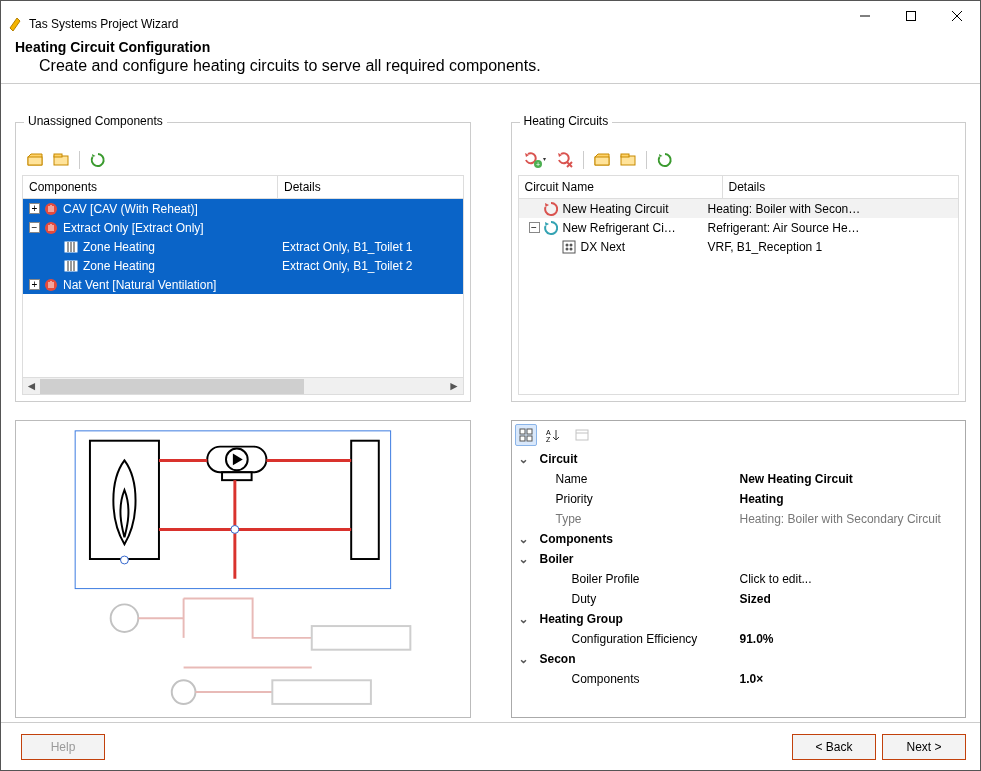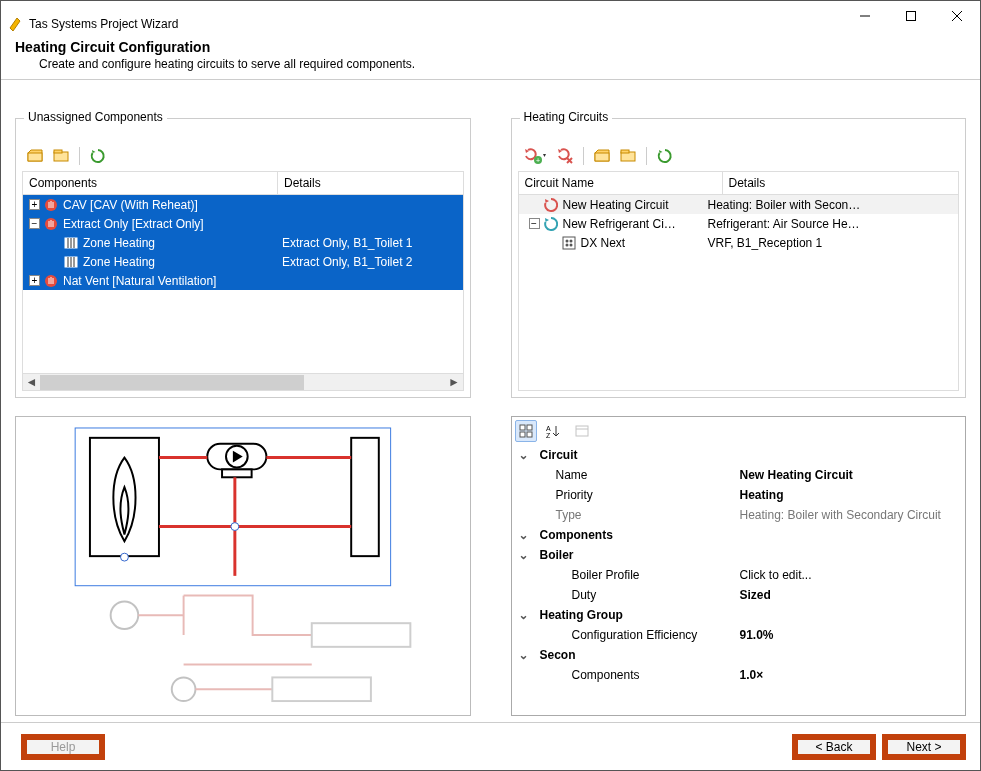--- a/index.html
+++ b/index.html
@@ -4,21 +4,21 @@
 <style>
   * { box-sizing: border-box; }
   body { margin:0; font-family: "Segoe UI", Tahoma, sans-serif; font-size:12px; color:#000; background:#fff; }
   .window { width:981px; height:771px; border:1px solid #555; position:relative; display:flex; flex-direction:column; background:#fff;}
   .titlebar { height:30px; display:flex; align-items:flex-end; padding:0 0 0 6px; background:#fff; }
   .titlebar .ticon { width:16px; height:16px; margin-right:6px;}
   .titlebar .title { flex:1; font-size:12px;}
   .winbtn { width:46px; height:30px; display:flex; align-items:center; justify-content:center; }
   .header { padding:8px 14px 8px 14px; border-bottom:1px solid #ccc; background:#fff;}
   .header h1 { margin:0; font-size:14px; font-weight:bold;}
-  .header p { margin:2px 0 0 24px; font-size:12px;}
+  .header p { margin:2px 0 0 24px; font-size:16px;}
   .content { flex:1; display:grid; grid-template-columns: 1fr 1fr; grid-template-rows: 280px 1fr; gap:18px 40px; padding:38px 14px 6px 14px; overflow:hidden;}
   .groupbox { border:1px solid #ccc; position:relative; padding:24px 6px 6px 6px; display:flex; flex-direction:column;}
   .groupbox > .legend { position:absolute; top:-9px; left:8px; background:#fff; padding:0 4px; font-size:12px;}
   .tbar { display:flex; align-items:center; gap:4px; padding:2px 2px 4px 2px;}
   .tbar .sep { width:1px; height:18px; background:#ccc; margin:0 3px;}
   .iconbtn { width:22px; height:22px; display:flex; align-items:center; justify-content:center; border:1px solid transparent; border-radius:2px;}
   .listhdr { display:flex; background:#fff; border:1px solid #ddd;}
   .listhdr .col { padding:4px 6px; border-right:1px solid #ddd; font-size:12px; background:#fff;}
   .listhdr .col:last-child { border-right:none;}
   .treebox { flex:1; border:1px solid #ddd; border-top:none; overflow:auto; background:#fff;}
@@ -38,21 +38,21 @@
   .proplist { flex:1; overflow:auto;}
   .prow { display:grid; grid-template-columns: 24px 200px 1fr; align-items:center; min-height:20px; font-size:12px;}
   .prow .chev { text-align:center; color:#555; cursor:default;}
   .prow .lbl { padding:2px 4px;}
   .prow .val { padding:2px 4px; }
   .cat { font-weight:bold;}
   .prow.sub .lbl { padding-left:20px;}
   .prow.sub2 .lbl { padding-left:36px;}
   .gray { color:#777;}
   .footer { height:48px; border-top:1px solid #ccc; display:flex; align-items:center; padding:0 14px;}
-  .btn { min-width:84px; height:26px; border:6px solid #c2410c; background:#f3f3f3; display:flex; align-items:center; justify-content:center; font-size:12px; margin-left:6px;}
+  .btn { min-width:84px; height:26px; border:1px solid #c2410c; background:#f3f3f3; display:flex; align-items:center; justify-content:center; font-size:12px; margin-left:6px;}
   .btn.disabled { color:#9a9a9a;}
   svg { display:block;}
   .hcsel { background:#f2f2f2; }
 </style>
 </head>
 <body>
 
 <div class="window">
 
   <div class="titlebar">

